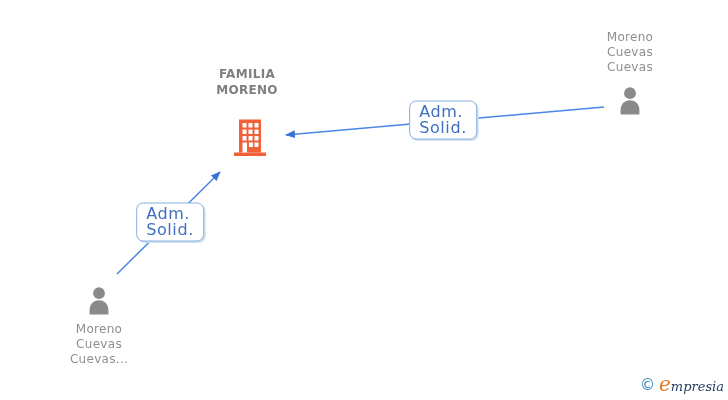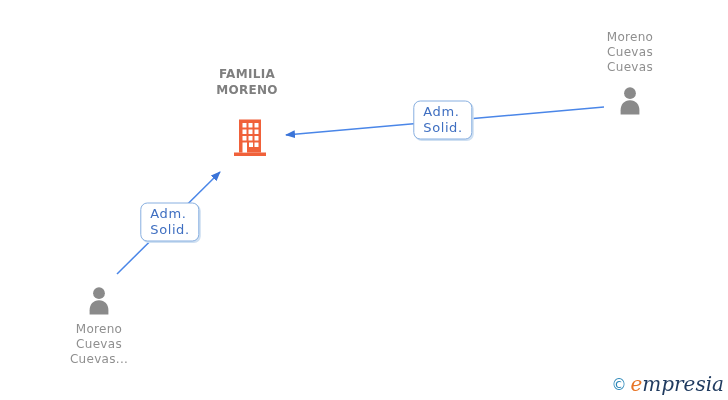--- a/index.html
+++ b/index.html
@@ -52,21 +52,21 @@
   }
 
   .edge-label {
     position: absolute;
     transform: translate(-50%, -50%);
     background: #ffffff;
     border: 1.5px solid #88afe0;
     border-radius: 7px;
     box-shadow: 1.5px 1.5px 0 #cfe0f2;
     padding: 2px 9px 3px 9px;
-    font-size: 13px;
+    font-size: 16px;
     line-height: 16px;
     letter-spacing: 0.6px;
     color: #3f6fc1;
     text-align: left;
     white-space: nowrap;
   }
   .edge-label-1 { left: 443px; top: 120px; }
   .edge-label-2 { left: 170px; top: 222px; }
 
   .brand {
@@ -79,21 +79,21 @@
   }
   .brand .copyright {
     font-family: "DejaVu Sans", sans-serif;
     font-style: normal;
     font-size: 15px;
     color: #2b87b8;
     margin-right: 4px;
     vertical-align: 1px;
   }
   .brand .brand-e { font-size: 20px; color: #e87425; }
-  .brand .brand-rest { font-size: 20px; color: #1f3a5f; text-align: right; }
+  .brand .brand-rest { font-size: 13px; color: #1f3a5f; text-align: right; }
 </style>
 </head>
 <body>
 
 <div class="canvas">
 
   <svg class="edge-layer" viewBox="0 0 728 400" xmlns="http://www.w3.org/2000/svg">
     <defs>
       <marker id="arrowhead" markerWidth="10" markerHeight="8" refX="9" refY="4" orient="auto" markerUnits="userSpaceOnUse">
         <path d="M0,0 L10,4 L0,8 Z" fill="#3b74d8"></path>

